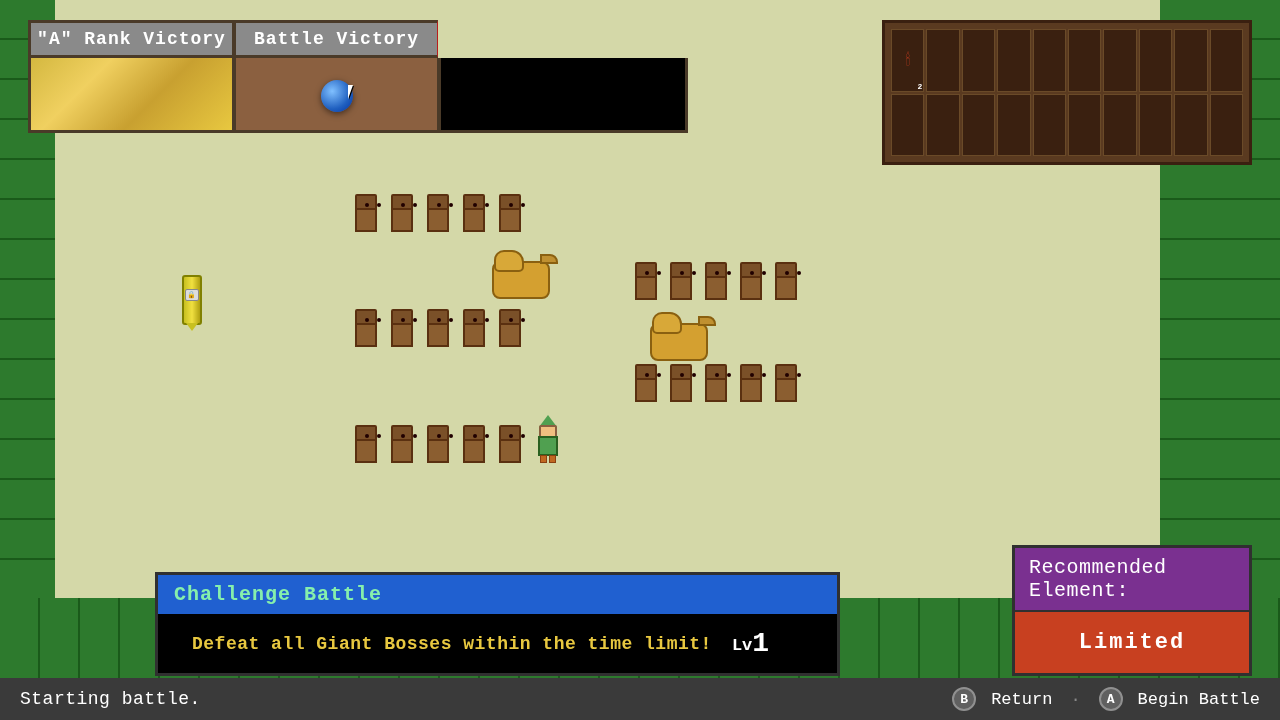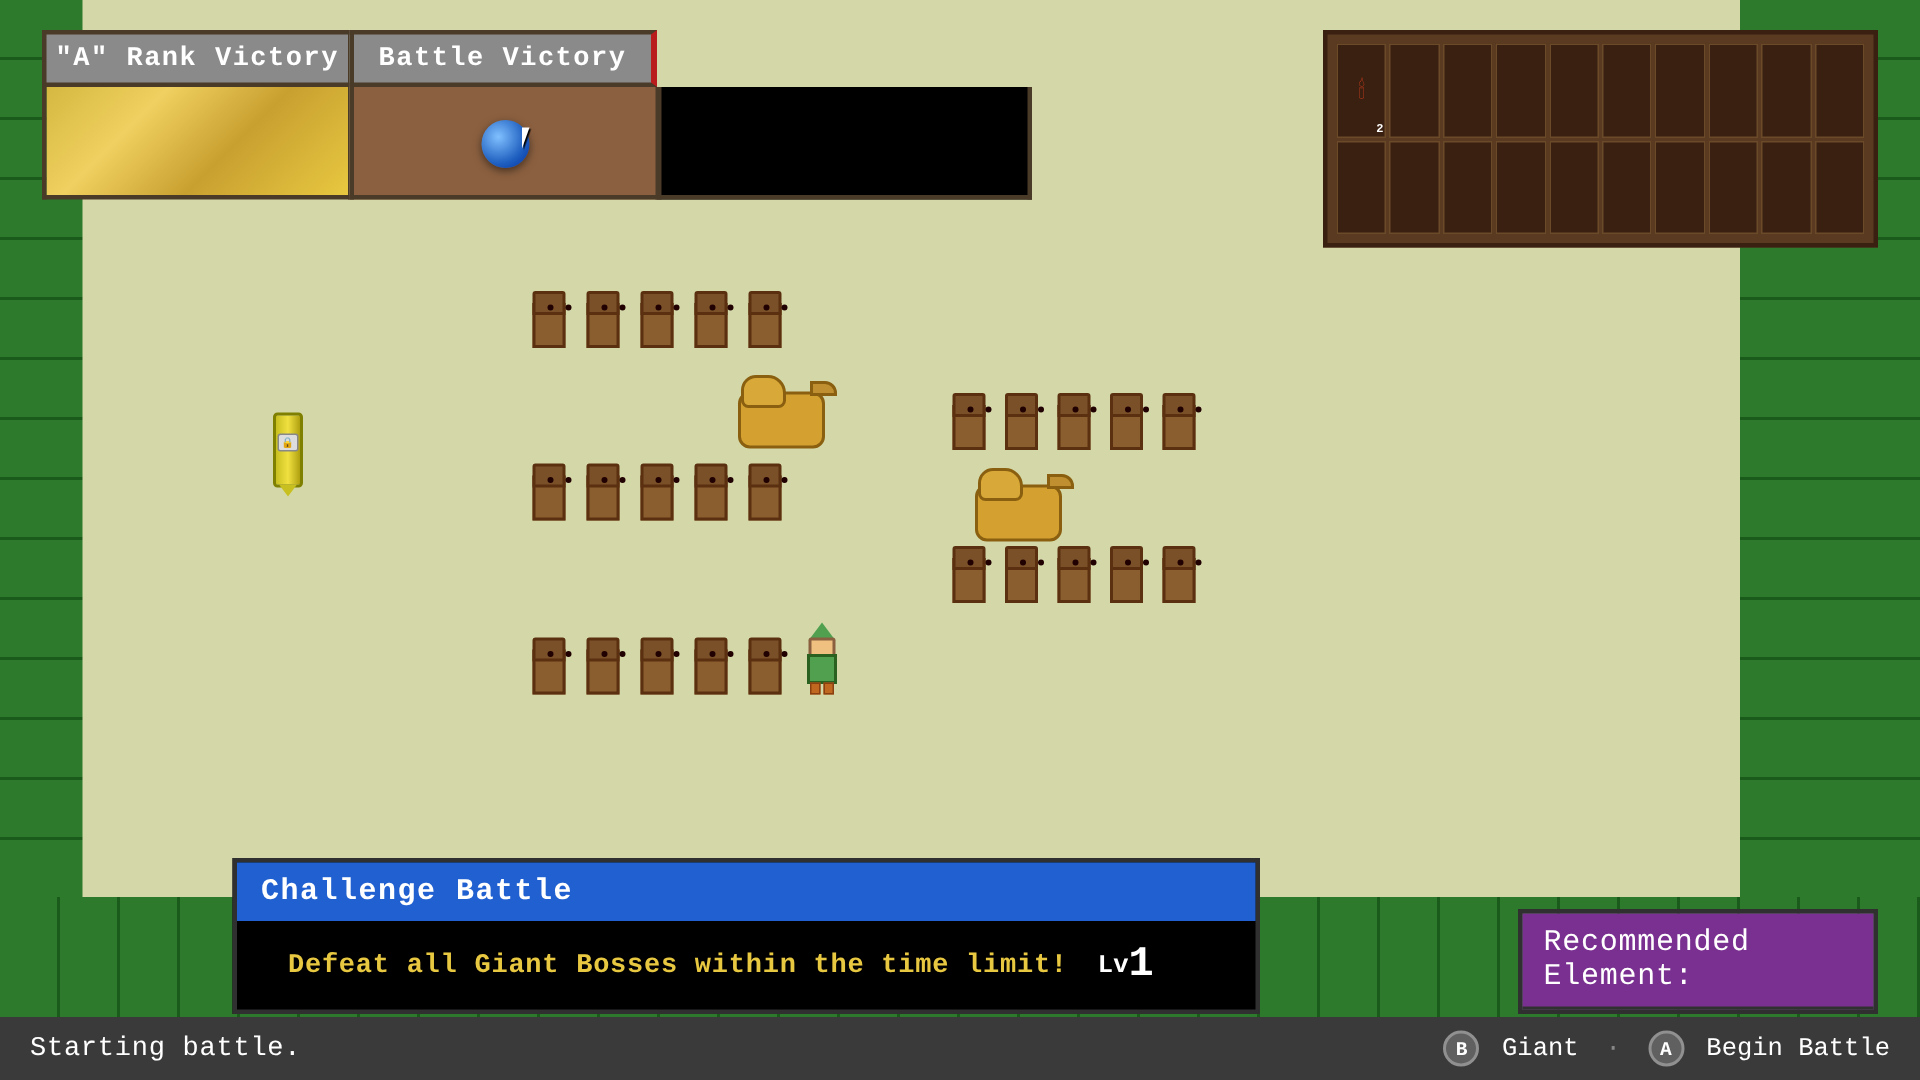--- a/index.html
+++ b/index.html
@@ -42,21 +42,21 @@
       letter-spacing: 1px;
     }
 
     .hud-tab-a-rank {
       background: #8a8a8a;
       border-right: 1px solid #4a3a28;
     }
 
     .hud-tab-battle-victory {
       background: #8a8a8a;
-      border-right: 4px solid #b91c1c;
+      border-right: 1px solid #b91c1c;
     }
 
     .hud-tab-treasure {
       background: #5a5a5a;
       min-width: 250px;
     }
 
     .hud-content-row {
       display: flex;
       gap: 0;
@@ -157,21 +157,21 @@
       background: #000;
       border: 3px solid #303030;
       z-index: 10;
     }
 
     #challenge-title-bar {
       background: #2060d0;
       padding: 8px 16px;
       font-size: 20px;
       font-weight: bold;
-      color: #ffffff;
+      color: #86efac;
       font-family: 'Courier New', monospace;
       letter-spacing: 1px;
     }
 
     #challenge-description {
       padding: 14px 34px;
       display: flex;
       align-items: center;
       gap: 20px;
     }
@@ -762,24 +762,25 @@
   <div id="challenge-description">
     <span id="challenge-desc-text">Defeat all Giant Bosses within the time limit!</span>
     <span id="level-indicator">
       <span class="lv-small">Lv</span><span class="lv-num">1</span>
     </span>
   </div>
 </div>
 
 <div id="right-panel">
   <div id="recommended-element">Recommended Element:</div>
+  <div id="limited-badge">Limited</div>
 </div>
 
 <div id="status-bar">
   <span id="status-text">Starting battle.</span>
   <div id="button-hints">
     <span class="btn-circle">B</span>
-    <span>Giant</span>
+    <span>Return</span>
     <span style="margin: 0 6px; color:#888;">·</span>
     <span class="btn-circle">A</span>
     <span>Begin Battle</span>
   </div>
 </div>
 
 </body></html>

